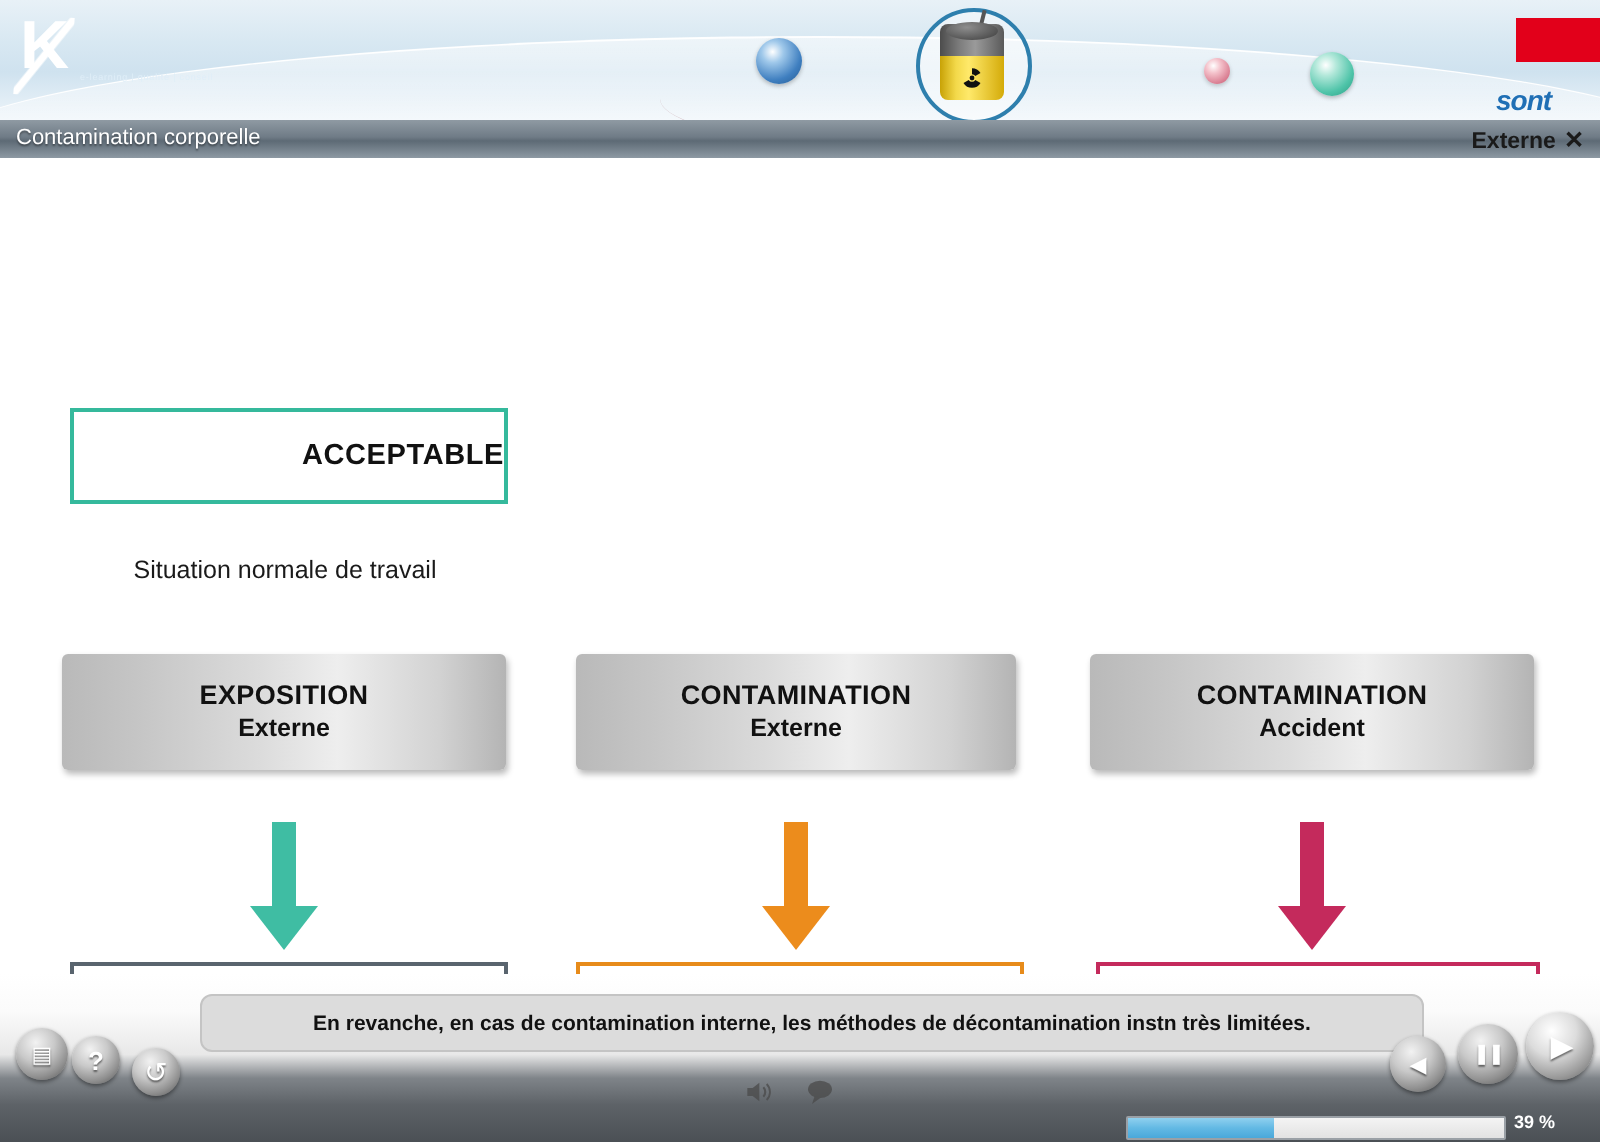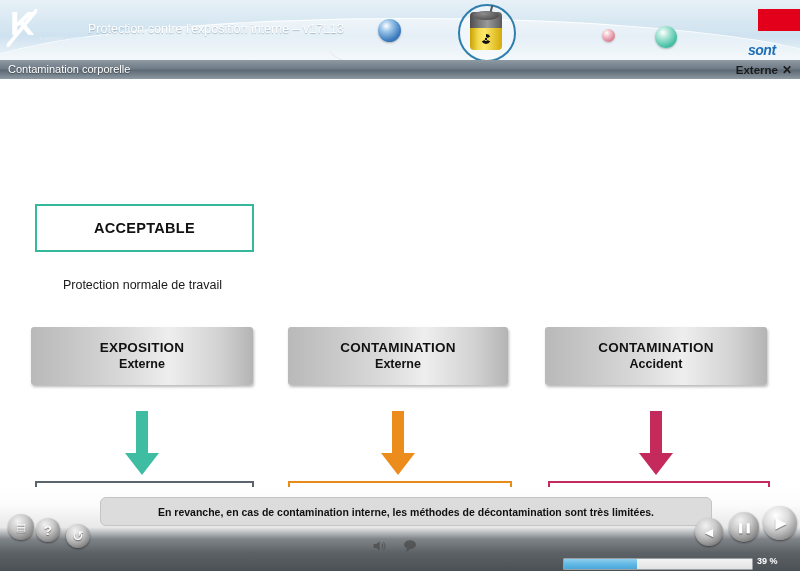--- a/index.html
+++ b/index.html
@@ -419,21 +419,20 @@
   <div class="header">
     <div class="header-swoosh"></div>
     <div class="header-line"></div>
 
     <div class="logo">
       <span class="logo-swash"></span>
       <span class="logo-k">K</span>
       <span class="logo-sub">e-learning | qualité | conseil</span>
     </div>
 
-    <div class="course-title">Protection contre l'exposition interne – v17L13</div>
 
     <div class="nav-node node-blue"></div>
 
     <div class="node-current-ring"></div>
     <div class="drum">
       <div class="drum-handle"></div>
       <div class="drum-top"></div>
       <div class="drum-lid"></div>
       <div class="drum-body"></div>
       <div class="trefoil">
@@ -458,25 +457,25 @@
   <div class="subheader">
     <span class="subheader-title">Contamination corporelle</span>
   </div>
 
   <div class="quitter">
     <span>Externe</span><span class="x">✕</span>
   </div>
 
   <div class="stage">
 
-    <div class="cat-box cat-acceptable" style="border-color: rgb(53, 185, 156);">
+    <div class="cat-box cat-acceptable" style="border-color: rgb(53, 185, 156); justify-content: flex-end;">
       <span>ACCEPTABLE</span>
     </div>
 
-    <div class="cat-caption caption-left" style="color: rgb(26, 26, 26);">Protection normale de travail</div>
+    <div class="cat-caption caption-left" style="color: rgb(26, 26, 26);">Situation normale de travail</div>
 
     <div class="gray-box gb1">
       <span class="l1">EXPOSITION</span>
       <span class="l2">Externe</span>
     </div>
     <div class="gray-box gb2">
       <span class="l1">CONTAMINATION</span>
       <span class="l2">Externe</span>
     </div>
     <div class="gray-box gb3">
@@ -504,21 +503,21 @@
       <span>Décontamination efficace</span>
     </div>
     <div class="result-box rb3" style="border-color: rgb(196, 42, 92); color: rgb(196, 42, 92);">
       <span>Décontamination très limitée</span>
     </div>
   </div>
 
   <div class="footer"></div>
 
   <div class="caption-bar">
-    <span>En revanche, en cas de contamination interne, les méthodes de décontamination sont très limitées.</span>
+    <span>En revanche, en cas de contamination interne, les méthodes de décontamination instn très limitées.</span>
   </div>
 
   <div class="rbtn btn-notes">
     <span class="rbtn-inner" style="font-size:11px;">▤</span>
   </div>
   <div class="rbtn btn-help">
     <span class="rbtn-inner" style="font-size:13px;font-weight:bold;">?</span>
   </div>
   <div class="rbtn btn-replay">
     <span class="rbtn-inner" style="font-size:14px;">↺</span>

